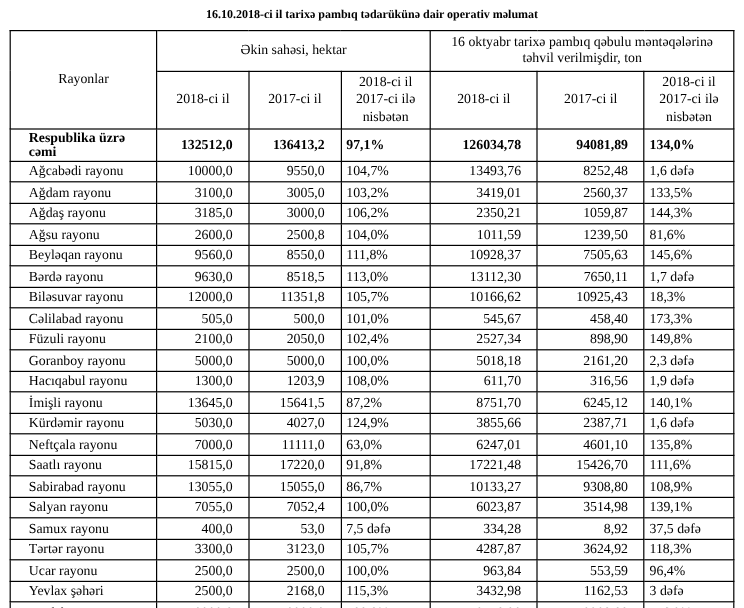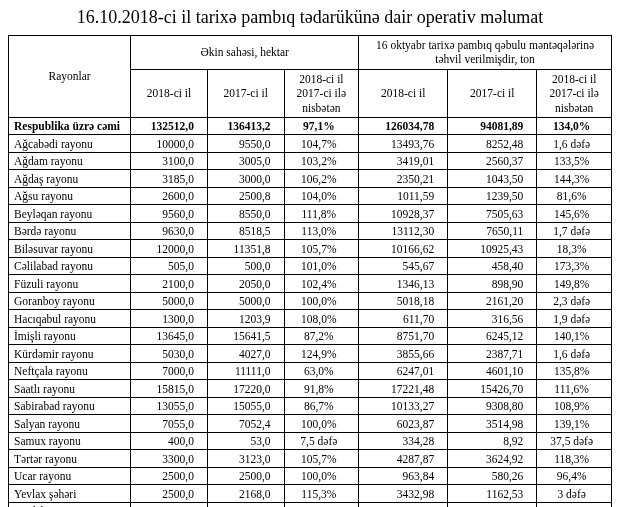--- a/index.html
+++ b/index.html
@@ -3,38 +3,38 @@
 <meta charset="utf-8">
 <style>
   html,body{margin:0;padding:0;background:#fff;}
   body{
     width:620px;height:507px;box-sizing:border-box;
     padding:4px 8px 0;
     font-family:"Liberation Serif", serif;
     color:#000;
   }
   .title{
-    text-align:center;font-weight:normal;font-size:18px;
+    text-align:center;font-weight:bold;font-size:10px;
     padding:3px 0 7px;
   }
   table{
     border-collapse:collapse;width:100%;table-layout:fixed;
     font-size:11.5px;
   }
   th,td{border:1px solid #000;}
   thead th{
     font-weight:normal;text-align:center;vertical-align:middle;
     padding:2px 3px;line-height:1.25;
   }
   thead th.sub{white-space:pre-line;}
   thead tr.subrow th{border-bottom:1.5px solid #000;}
   td{padding:1px 4px;height:14.5px;vertical-align:middle;}
-  td.name{text-align:left;padding-left:5px;}
+  td.name{text-align:left;padding-left:15px;}
   td.num{text-align:right;padding-right:13px;}
-  td.ratio{text-align:center;padding-right:9px;}
+  td.ratio{text-align:left;padding-right:9px;}
   tr.total td{font-weight:bold;border-bottom:1.5px solid #000;}
 </style>
 </head>
 <body>
 
 <div class="title">16.10.2018-ci il tarixə pambıq tədarükünə dair operativ məlumat</div>
 
 <table>
   <colgroup>
     <col style="width:118px">
@@ -91,21 +91,21 @@
         <td class="num">3419,01</td>
         <td class="num">2560,37</td>
         <td class="ratio">133,5%</td>
       </tr>
       <tr>
         <td class="name">Ağdaş rayonu</td>
         <td class="num">3185,0</td>
         <td class="num">3000,0</td>
         <td class="ratio">106,2%</td>
         <td class="num">2350,21</td>
-        <td class="num">1043,50</td>
+        <td class="num">1059,87</td>
         <td class="ratio">144,3%</td>
       </tr>
       <tr>
         <td class="name">Ağsu rayonu</td>
         <td class="num">2600,0</td>
         <td class="num">2500,8</td>
         <td class="ratio">104,0%</td>
         <td class="num">1011,59</td>
         <td class="num">1239,50</td>
         <td class="ratio">81,6%</td>
@@ -144,21 +144,21 @@
         <td class="ratio">101,0%</td>
         <td class="num">545,67</td>
         <td class="num">458,40</td>
         <td class="ratio">173,3%</td>
       </tr>
       <tr>
         <td class="name">Füzuli rayonu</td>
         <td class="num">2100,0</td>
         <td class="num">2050,0</td>
         <td class="ratio">102,4%</td>
-        <td class="num">1346,13</td>
+        <td class="num">2527,34</td>
         <td class="num">898,90</td>
         <td class="ratio">149,8%</td>
       </tr>
       <tr>
         <td class="name">Goranboy rayonu</td>
         <td class="num">5000,0</td>
         <td class="num">5000,0</td>
         <td class="ratio">100,0%</td>
         <td class="num">5018,18</td>
         <td class="num">2161,20</td>
@@ -244,21 +244,21 @@
         <td class="num">4287,87</td>
         <td class="num">3624,92</td>
         <td class="ratio">118,3%</td>
       </tr>
       <tr>
         <td class="name">Ucar rayonu</td>
         <td class="num">2500,0</td>
         <td class="num">2500,0</td>
         <td class="ratio">100,0%</td>
         <td class="num">963,84</td>
-        <td class="num">580,26</td>
+        <td class="num">553,59</td>
         <td class="ratio">96,4%</td>
       </tr>
       <tr>
         <td class="name">Yevlax şəhəri</td>
         <td class="num">2500,0</td>
         <td class="num">2168,0</td>
         <td class="ratio">115,3%</td>
         <td class="num">3432,98</td>
         <td class="num">1162,53</td>
         <td class="ratio">3 dəfə</td>

